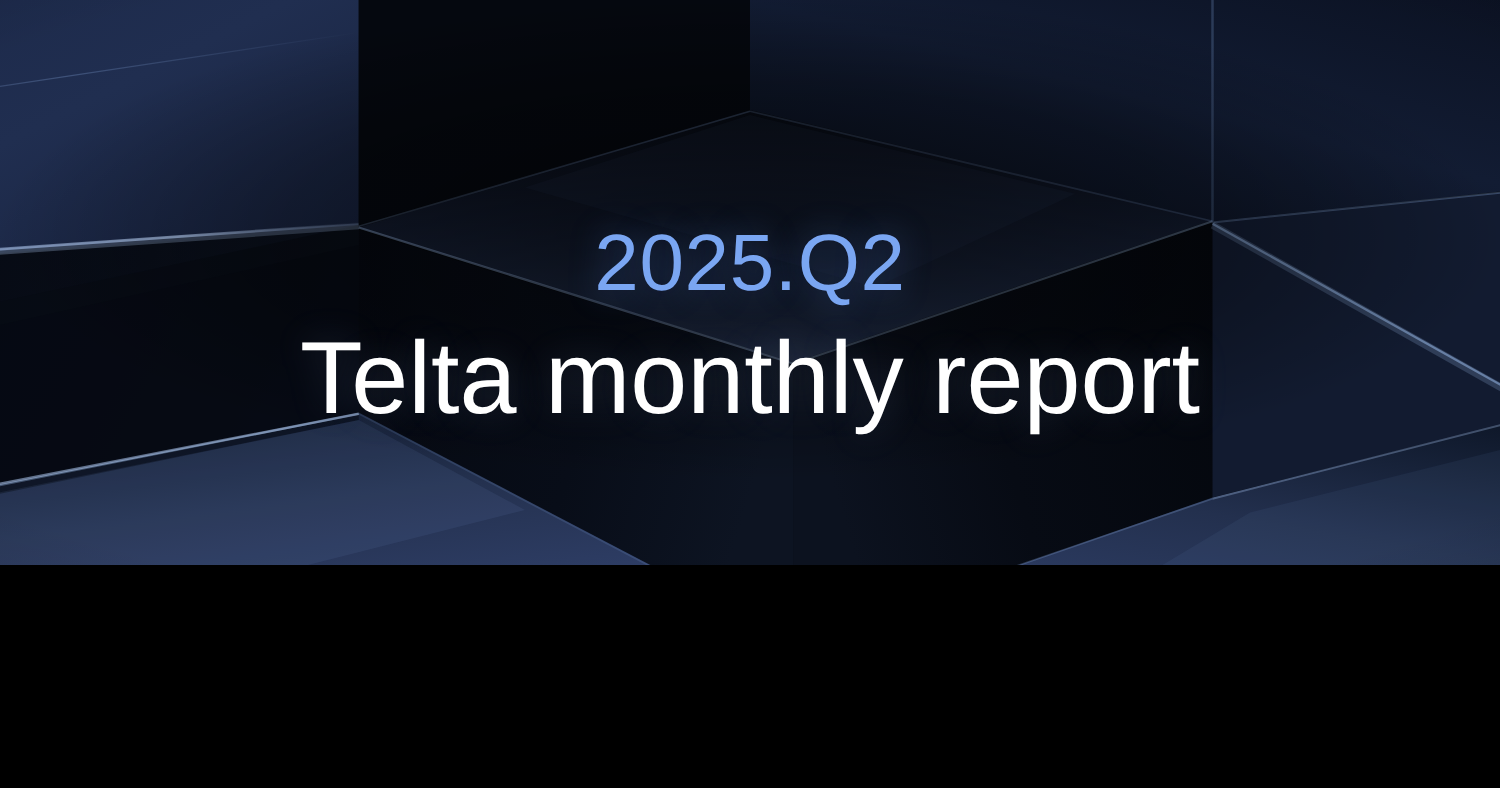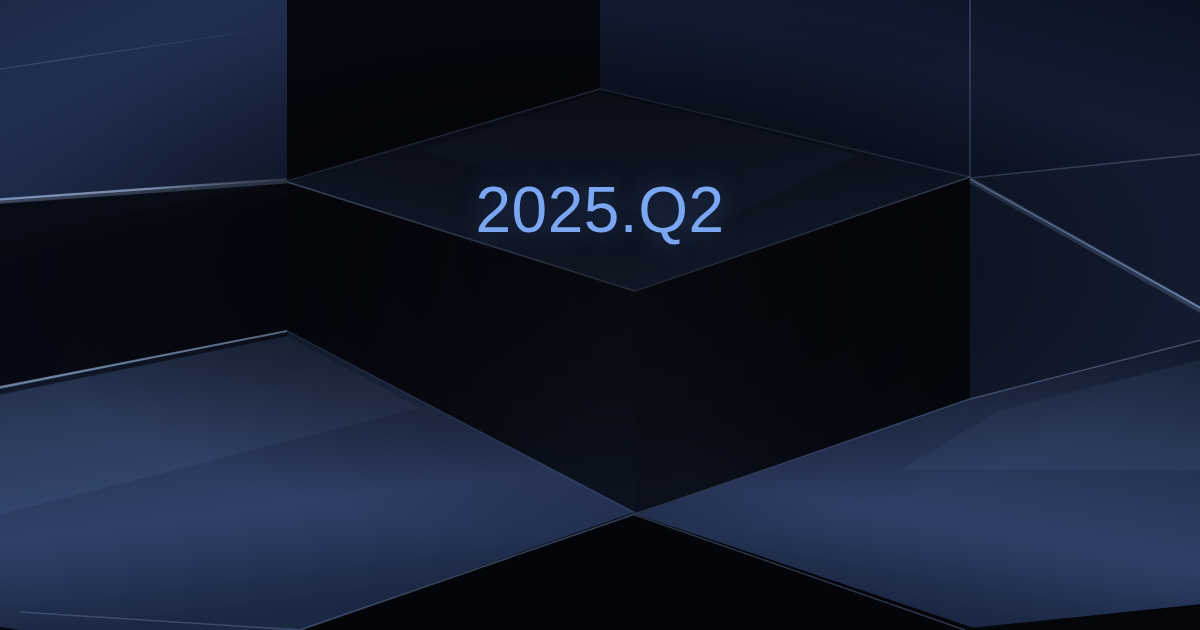--- a/index.html
+++ b/index.html
@@ -9,21 +9,21 @@
   }
   body {
     width: 1200px;
     height: 630px;
     overflow: hidden;
     font-family: "Liberation Sans", sans-serif;
   }
   #poster {
     position: relative;
     width: 1200px;
-    height: 630px;
+    height: 452px;
     background: #04060b;
     overflow: hidden;
   }
   #bg-art {
     position: absolute;
     inset: 0;
     width: 1200px;
     height: 630px;
     display: block;
   }
@@ -228,15 +228,16 @@
 
     <polygon points="-180,430 287,336 420,408 -180,560" fill="rgba(120,150,205,0.10)"></polygon>
     <polygon points="1000,410 1240,350 1240,470 900,470" fill="rgba(120,150,205,0.08)"></polygon>
     <polygon points="600,92 860,155 700,230 420,150" fill="rgba(90,120,175,0.07)"></polygon>
   </svg>
 
   <div id="vignette"></div>
 
   <div id="text-block">
     <div id="eyebrow">2025.Q2</div>
+    <div id="headline">Telta monthly report</div>
   </div>
 
 </div>
 
 </body></html>

